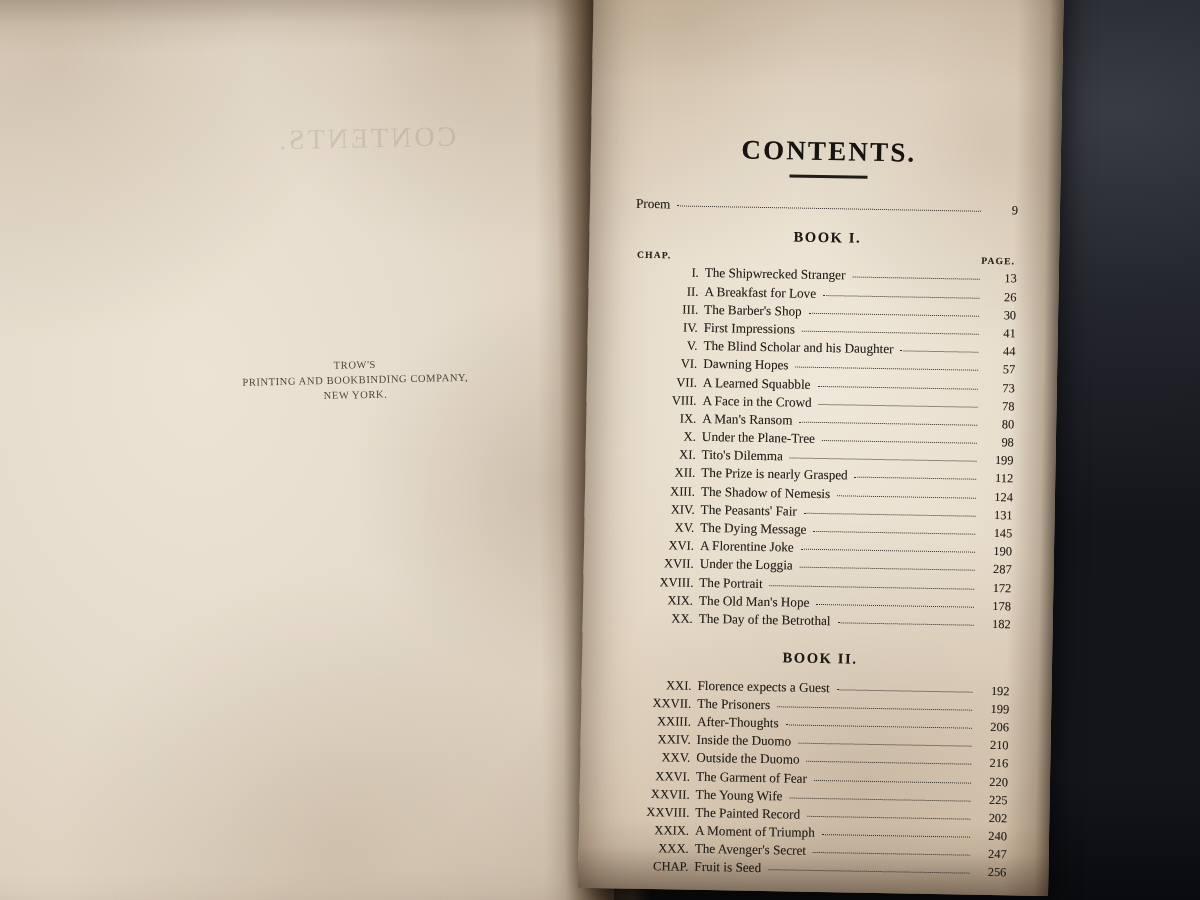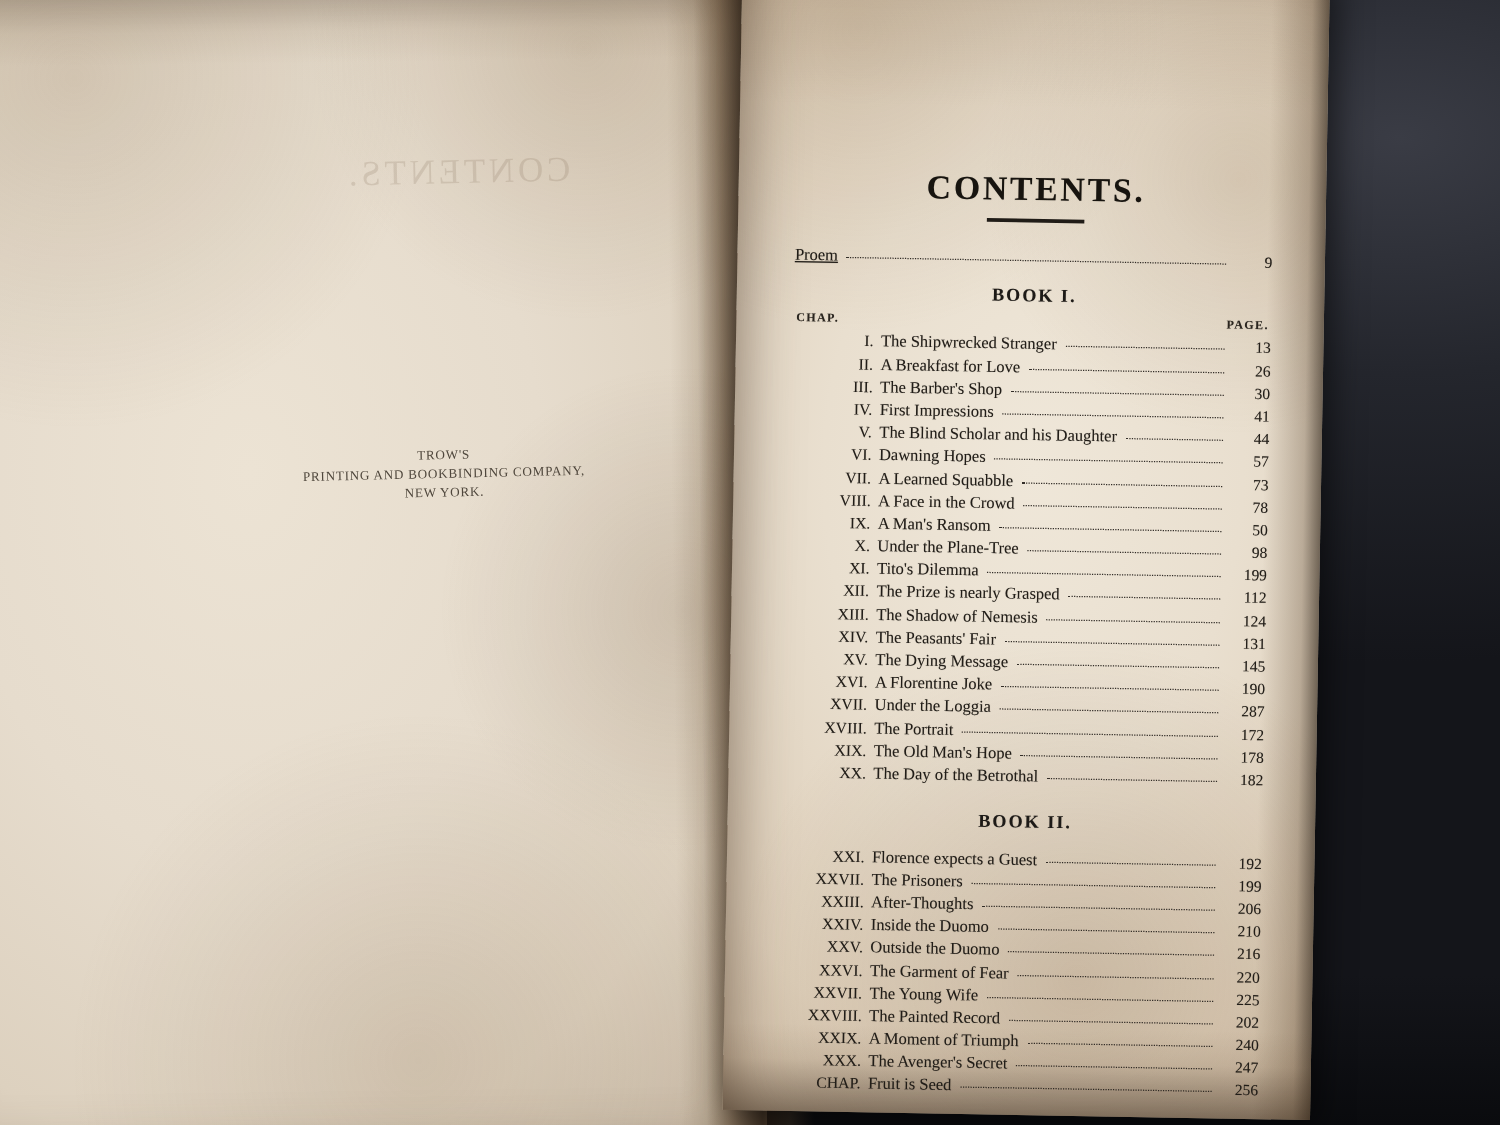--- a/index.html
+++ b/index.html
@@ -216,21 +216,21 @@
     text-align: right;
     font-size: 12.4px;
     white-space: nowrap;
   }
 
   .proem-row {
     margin-left: -8px;
     margin-bottom: 16px;
   }
   .proem-row .num { width: 0; padding-right: 0; }
-  .proem-row .label { padding-left: 6px; text-decoration: underline; }
+  .proem-row .label { padding-left: 6px; }
 
   .book-head {
     text-align: center;
     font-size: 14.5px;
     font-weight: 700;
     letter-spacing: 1.6px;
     margin: 12px 0 6px 0;
   }
   .book-head.second { margin-top: 22px; margin-bottom: 14px; }
 
@@ -342,21 +342,21 @@
       <div class="row">
           <span class="num">VIII.</span>
           <span class="label">A Face in the Crowd</span>
           <span class="leader"></span>
           <span class="pg">78</span>
         </div>
       <div class="row">
           <span class="num">IX.</span>
           <span class="label">A Man's Ransom</span>
           <span class="leader"></span>
-          <span class="pg">50</span>
+          <span class="pg">80</span>
         </div>
       <div class="row">
           <span class="num">X.</span>
           <span class="label">Under the Plane-Tree</span>
           <span class="leader"></span>
           <span class="pg">98</span>
         </div>
       <div class="row">
           <span class="num">XI.</span>
           <span class="label">Tito's Dilemma</span>

